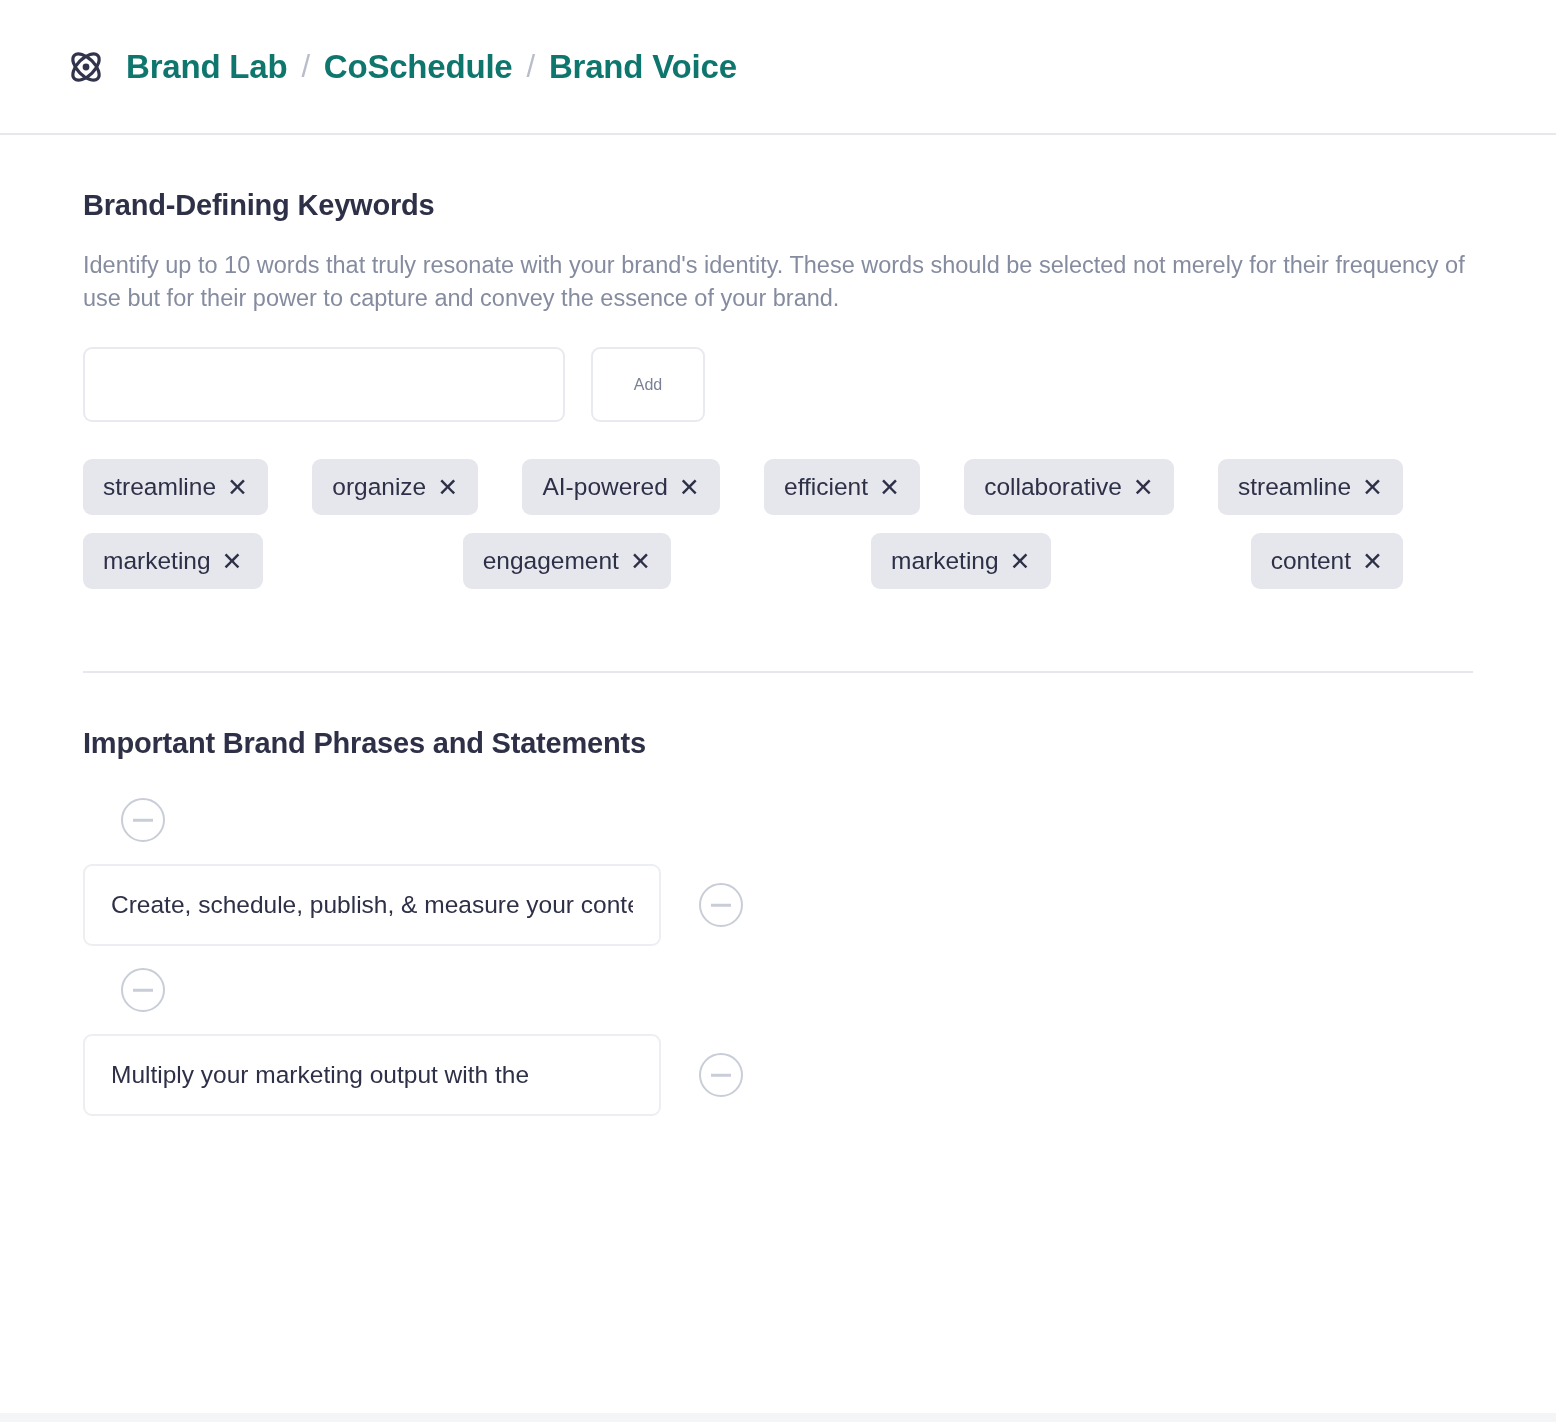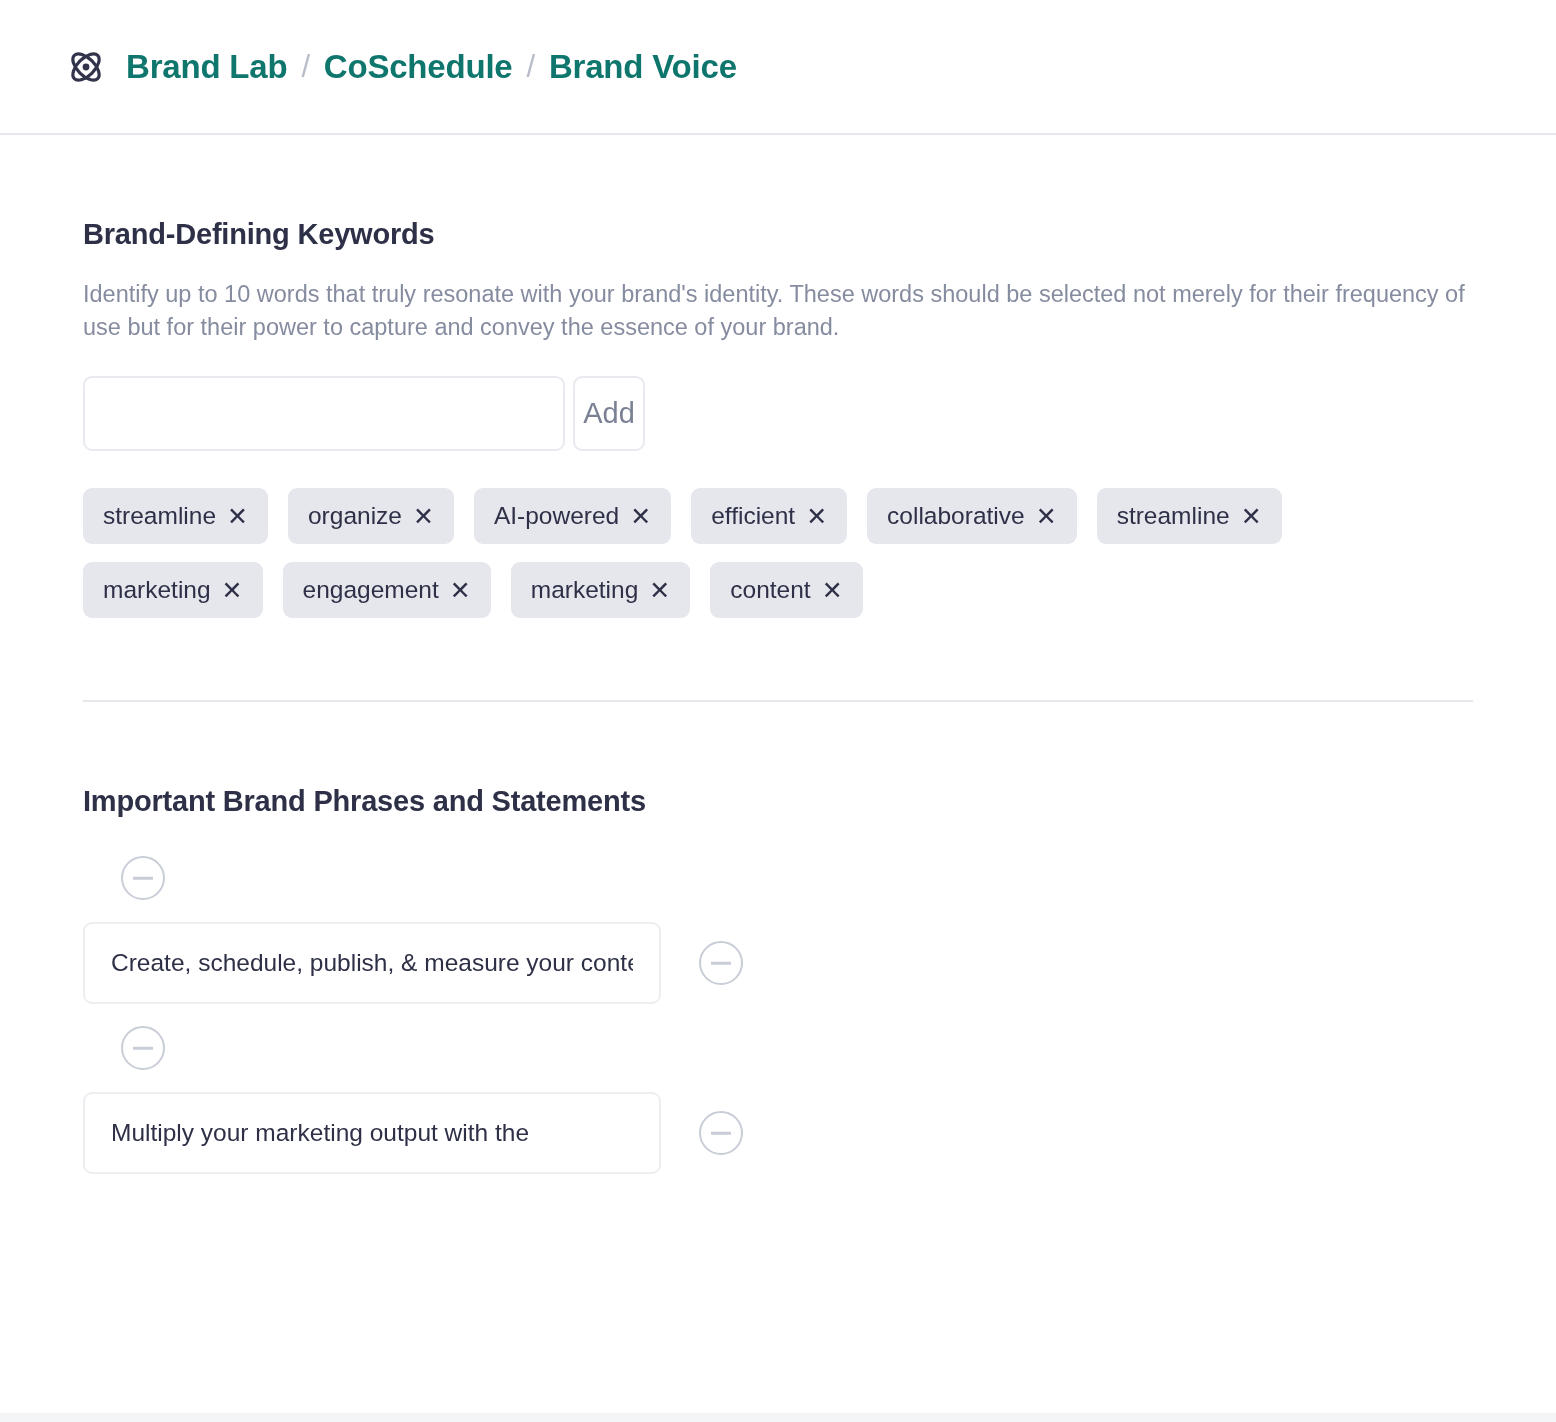--- a/index.html
+++ b/index.html
@@ -47,21 +47,21 @@
   
   .content { padding: 0 83px; }
 
   .section { padding-top: 0; }
 
   .section-title {
     font-size: 29px;
     font-weight: bold;
     color: #2e3047;
     letter-spacing: -0.2px;
-    margin-top: 83px;
+    margin-top: 54px;
   }
   .section-desc {
     font-size: 23.5px;
     line-height: 33px;
     color: #868ca0;
     margin-top: 27px;
     max-width: 1400px;
   }
 
   
@@ -76,39 +76,40 @@
     border: 2px solid #e9eaef;
     border-radius: 9px;
     background: #fff;
     font-family: "Liberation Sans", sans-serif;
     font-size: 23px;
     color: #2e3047;
     padding: 0 18px;
     outline: none;
   }
   .add-btn {
-    width: 72px;
+    width: 114px;
     height: 75px;
-    margin-left: 8px;
+    margin-left: 26px;
     border: 2px solid #e9eaef;
     border-radius: 9px;
     background: #fff;
     font-family: "Liberation Sans", sans-serif;
-    font-size: 29px;
+    font-size: 16px;
     color: #7b8194;
     cursor: pointer;
   }
 
   
   .chips {
     display: flex;
     flex-wrap: wrap;
     gap: 18px 20px;
     margin-top: 37px;
     max-width: 1320px;
+    justify-content: space-between;
   }
   .chip {
     display: inline-flex;
     align-items: center;
     background: #e6e7ed;
     border-radius: 9px;
     height: 56px;
     padding: 0 20px;
     font-size: 24.5px;
     color: #2e3047;

